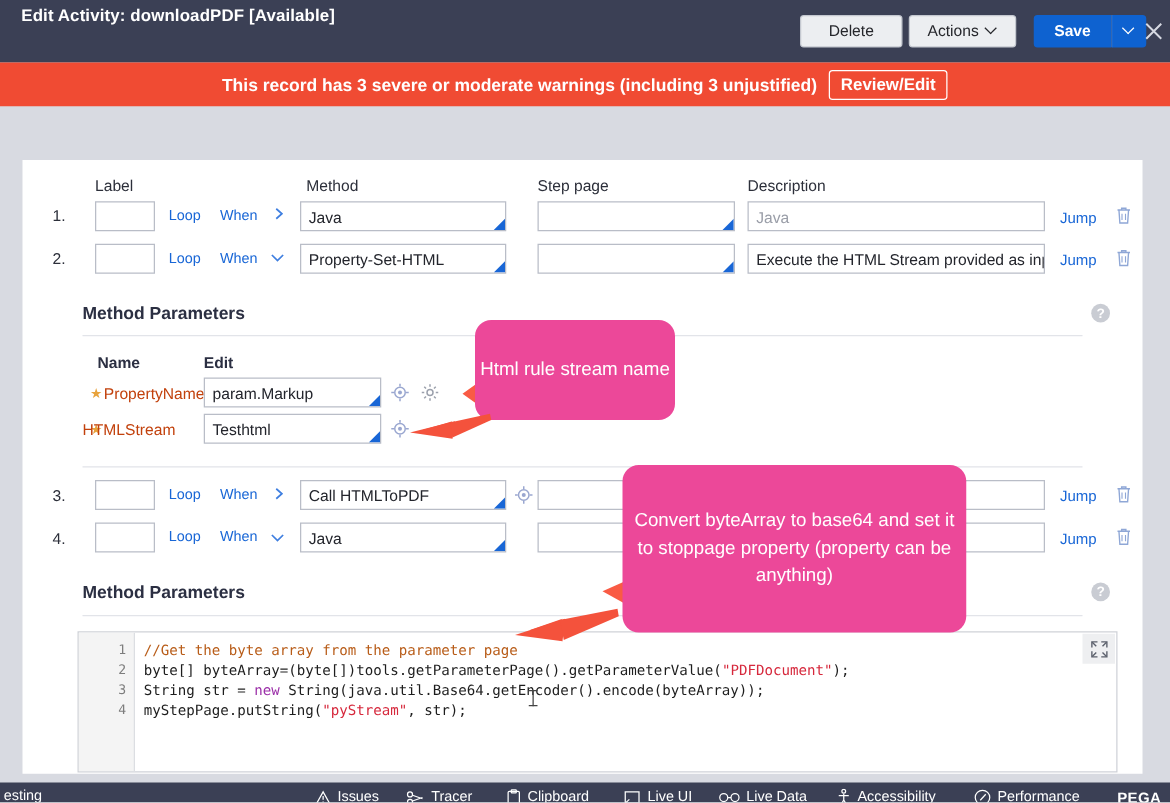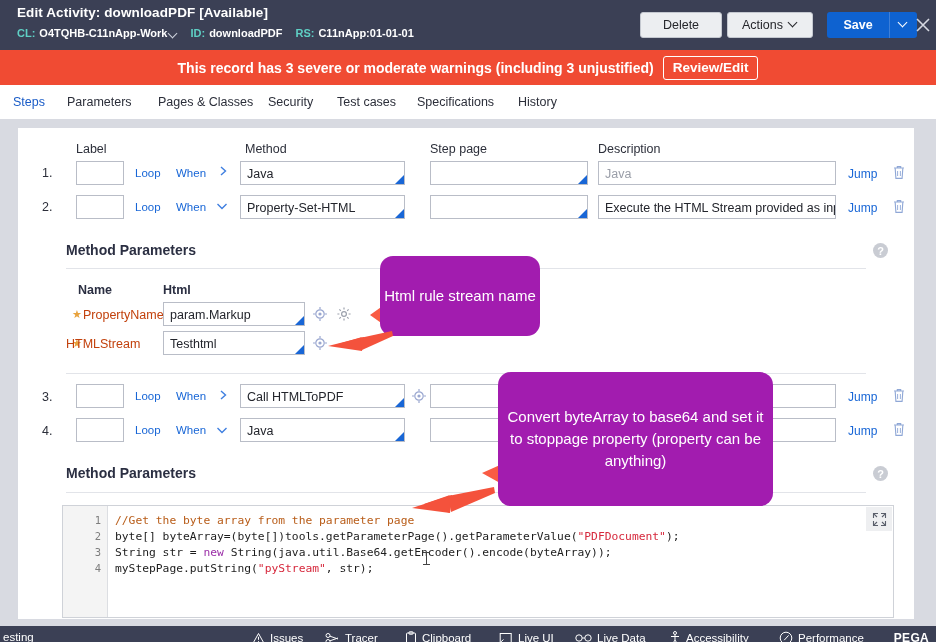--- a/index.html
+++ b/index.html
@@ -163,21 +163,21 @@
     position:absolute;left:426px;top:552px;width:1px;height:13px;
   }
   .caret-i:before,.caret-i:after{
     content:"";position:absolute;left:-3px;width:7px;height:1px;background:#444;
   }
   .caret-i:before{top:0;} .caret-i:after{bottom:0;}
   .caret-i span{position:absolute;left:0;top:0;width:1px;height:13px;background:#444;display:block;}
 
   
   .callout{
-    position:absolute;background:#a21caf;color:#fff;border-radius:13px;
+    position:absolute;background:#ec4899;color:#fff;border-radius:13px;
     display:flex;align-items:center;justify-content:center;text-align:center;
     font-size:15px;line-height:22px;box-sizing:border-box;
   }
   .callout-1{left:380px;top:256px;width:160px;height:80px;}
   .callout-2{left:498px;top:372px;width:275px;height:134px;padding:0 8px;}
   .tail{position:absolute;width:0;height:0;}
   .tail-1{
     left:370px;top:305px;
     border-style:solid;border-width:10px 14px 10px 0;
     border-color:transparent #f95b44 transparent transparent;
@@ -208,23 +208,20 @@
   }
   .leftstrip{position:absolute;left:0;top:119px;width:18px;height:523px;background:#d8dae1;}
 </style>
 </head>
 <body>
 
 <div class="app">
 
   <div class="header">
     <div class="hdr-title">Edit Activity: downloadPDF [Available]</div>
-    <div class="hdr-sub">
-      <span class="lbl">CL:</span><span class="val" style="margin-right:0">O4TQHB-C11nApp-Work</span><span class="caret-sm"></span><span class="lbl">ID:</span><span class="val">downloadPDF</span><span class="lbl">RS:</span><span class="val">C11nApp:01-01-01</span>
-    </div>
 
     <div class="hdr-actions">
       <div class="btn btn-light btn-delete">Delete</div>
       <div class="btn btn-light btn-actions">
         <span>Actions</span>
           <span class="chev"></span>
       </div>
       <div class="btn btn-save">Save</div>
       <div class="btn btn-savearrow">
         <span class="chev chev-w" style="margin-left:0;top:-2px"></span>
@@ -235,29 +232,20 @@
         </svg>
       </div>
     </div>
   </div>
 
   <div class="warnbar">
     <span class="warn-text">This record has 3 severe or moderate warnings (including 3 unjustified)</span>
     <span class="warn-btn">Review/Edit</span>
   </div>
 
-  <div class="tabs">
-    <div class="tab active" style="left:13px;">Steps</div>
-    <div class="tab" style="left:67px;">Parameters</div>
-    <div class="tab" style="left:158px;">Pages &amp; Classes</div>
-    <div class="tab" style="left:268px;">Security</div>
-    <div class="tab" style="left:337px;">Test cases</div>
-    <div class="tab" style="left:417px;">Specifications</div>
-    <div class="tab" style="left:518px;">History</div>
-  </div>
 
   <div class="leftstrip"></div>
   <div class="rightgutter"></div>
   <div class="toprule"></div>
 
   <div class="sheet">
 
     <div class="colhdr" style="left:58px;top:14px;text-align:right;">Label</div>
     <div class="colhdr" style="left:227px;top:14px;">Method</div>
     <div class="colhdr" style="left:412px;top:14px;">Step page</div>
@@ -301,21 +289,21 @@
         <path d="M2 4 h10 M5.3 4 V2.6 h3.4 V4 M3.2 4.6 l.7 9.8 h6.2 l.7 -9.8" stroke="#8fa7d6" stroke-width="1.1" fill="none"></path>
         <path d="M5.6 7 v5 M8.4 7 v5" stroke="#8fa7d6" stroke-width=".9" fill="none"></path>
       </svg>
     </div>
 
     <div class="sect-title" style="left:48px;top:114px;">Method Parameters</div>
     <div class="qmark" style="left:855px;top:115px;">?</div>
     <div class="sect-rule" style="left:48px;top:140px;width:800px;"></div>
 
     <div class="parm-hdr" style="left:60px;top:155px;">Name</div>
-    <div class="parm-hdr" style="left:145px;top:155px;">Html</div>
+    <div class="parm-hdr" style="left:145px;top:155px;">Edit</div>
 
     <div class="req-star" style="left:54px;top:180px;">★</div>
     <div class="parm-name" style="left:65px;top:180px;">PropertyName</div>
     <div class="inp combo" style="left:145px;top:174px;width:142px;">param.Markup</div>
     <div class="iconbtn" style="left:294px;top:178px;">
       <svg width="16" height="16" viewBox="0 0 16 16">
         <circle cx="8" cy="8" r="4.2" stroke="#9aa7d0" stroke-width="1.2" fill="none"></circle>
         <circle cx="8" cy="8" r="1.6" fill="#9aa7d0"></circle>
         <path d="M8 1 v2.2 M8 12.8 v2.2 M1 8 h2.2 M12.8 8 h2.2" stroke="#9aa7d0" stroke-width="1.2"></path>
       </svg>

